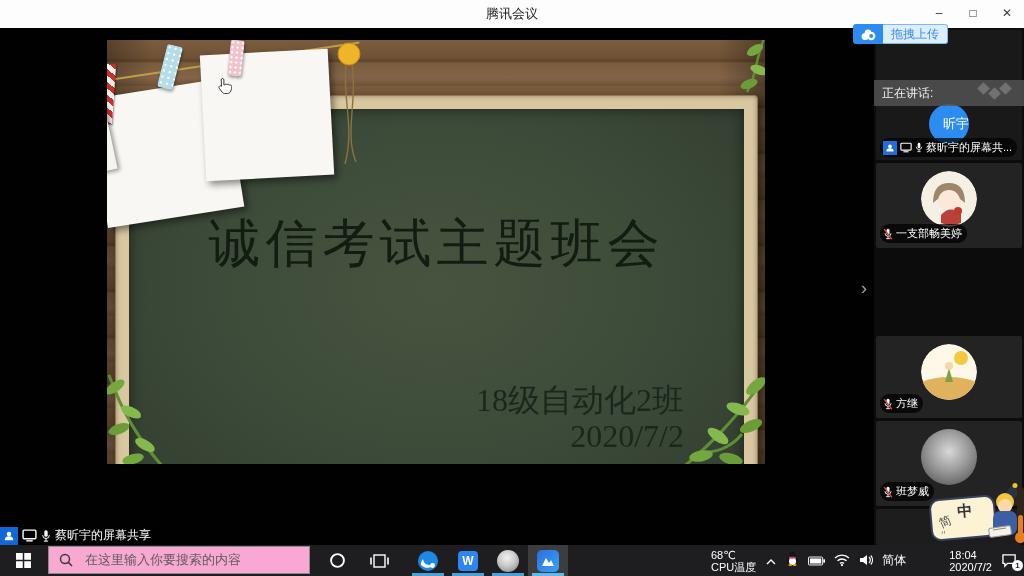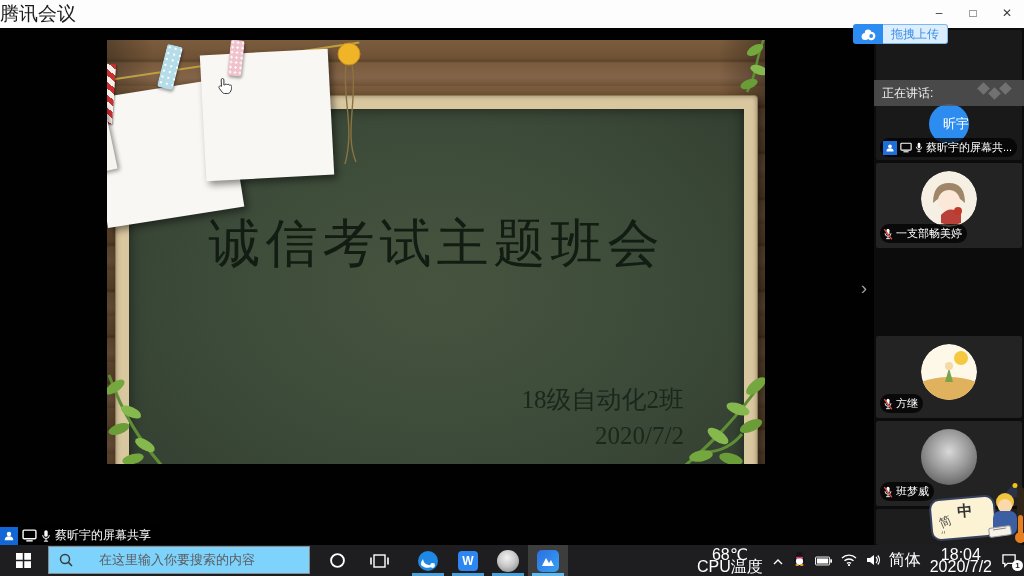--- a/index.html
+++ b/index.html
@@ -1,21 +1,21 @@
 <!DOCTYPE html>
 <html><head>
 <meta charset="utf-8">
 <style>
   html,body{margin:0;padding:0;background:#000;}
   .screen{position:relative;width:1024px;height:576px;background:#000;overflow:hidden;
     font-family:"Liberation Sans","DejaVu Sans",sans-serif;-webkit-font-smoothing:antialiased;}
 
   
   .titlebar{position:absolute;top:0;left:0;width:1024px;height:28px;background:#fdfdfd;border-bottom:1px solid #e3e3e3;}
-  .tb-title{position:absolute;left:0;right:0;top:0;height:28px;line-height:28px;font-size:19px;color:#1b1b1b;}
+  .tb-title{position:absolute;left:0;right:0;top:0;height:28px;line-height:28px;text-align:center;font-size:13px;color:#1b1b1b;}
   .tb-controls{position:absolute;right:0;top:0;height:28px;display:flex;}
   .tb-btn{width:34px;height:28px;line-height:26px;text-align:center;font-size:12px;color:#3c3c3c;cursor:default;}
 
   
   .upload{position:absolute;left:853px;top:24px;height:20px;display:flex;z-index:9;align-items:center;}
   .upload-ic{width:30px;height:20px;background:#2d8cf0;border-radius:3px 0 0 3px;display:flex;align-items:center;justify-content:center;}
   .upload-label{height:18px;line-height:18px;background:#dcedfd;border:1px solid #7db8ef;border-left:none;color:#3a8ee6;
     font-size:12px;padding:0 8px;border-radius:0 3px 3px 0;}
 
   
@@ -27,21 +27,21 @@
 
   
   .board-frame{position:absolute;left:8px;top:55px;width:641px;height:424px;background:#d9c79f;
     border:1px solid #8f7a52;border-radius:4px;box-shadow:3px 4px 10px rgba(0,0,0,.55), inset 0 0 5px rgba(0,0,0,.35);}
   .board{position:absolute;left:13px;top:13px;right:13px;bottom:13px;
     background:radial-gradient(ellipse at 50% 45%, #46543f 0%, #3c4a39 55%, #323e30 100%);
     box-shadow:inset 0 0 14px rgba(0,0,0,.5);}
   .board-title{position:absolute;top:100px;left:0;width:100%;text-align:center;
     font-family:"Liberation Serif","DejaVu Serif",serif;font-size:52px;letter-spacing:5px;color:#121c12;}
   .board-sub{position:absolute;top:273px;right:60px;text-align:right;
-    font-family:"Liberation Serif","DejaVu Serif",serif;font-size:25px;line-height:36px;color:#1a271c;}
+    font-family:"Liberation Serif","DejaVu Serif",serif;font-size:32px;line-height:36px;color:#1a271c;}
 
   
   .chalk{position:absolute;height:13px;border-radius:2px;}
   .chalk.blue{left:48px;top:447px;width:115px;background:linear-gradient(180deg,#8dccf2,#2f8fd6);box-shadow:0 2px 2px rgba(0,0,0,.4);}
   .chalk.white{left:173px;top:445px;width:68px;background:linear-gradient(180deg,#fafafa,#cfcfcf);box-shadow:0 2px 2px rgba(0,0,0,.4);}
 
   
   .paper{position:absolute;background:#f8f7f3;box-shadow:3px 4px 7px rgba(0,0,0,.45);}
   .paper.p1{left:-10px;top:48px;width:138px;height:130px;transform:rotate(-9deg);}
   .paper.p2{left:96px;top:12px;width:128px;height:126px;transform:rotate(-3deg);}
@@ -108,38 +108,38 @@
   .w-dot{position:absolute;left:8px;bottom:3px;font-size:8px;color:#555;}
   .w-boy{position:absolute;left:56px;top:0px;}
   .w-slider{position:absolute;right:0px;top:4px;width:7px;height:54px;background:#2e2418;border-radius:4px;}
   .w-slider::before{content:"";position:absolute;left:1px;bottom:4px;width:5px;height:22px;background:#e67e22;border-radius:3px;}
   .w-slider::after{content:"";position:absolute;left:-2px;bottom:-2px;width:11px;height:11px;background:#e67e22;border-radius:50%;}
 
   
   .taskbar{position:absolute;left:0;top:545px;width:1024px;height:31px;background:#1e1e20;}
   .tb-item{position:absolute;top:0;height:31px;display:flex;align-items:center;justify-content:center;}
   .start{left:0;width:46px;}
-  .searchbox{position:absolute;left:48px;top:1px;width:262px;height:28px;background:#7dd3fc;border:1px solid #8a8a8a;
-    box-sizing:border-box;display:flex;align-items:center;gap:26px;padding:0 10px;}
+  .searchbox{position:absolute;left:48px;top:1px;width:262px;height:28px;background:#f9a8d4;border:1px solid #8a8a8a;
+    box-sizing:border-box;display:flex;align-items:center;gap:12px;padding:0 10px;}
   .searchbox span{font-size:13px;color:#5c5c5c;white-space:nowrap;}
   .cortana{left:316px;width:42px;}
   .taskview{left:358px;width:42px;}
   .apps{position:absolute;left:408px;top:0;height:31px;display:flex;}
   .app{width:40px;height:31px;position:relative;display:flex;align-items:center;justify-content:center;}
   .app.active{background:#3d3d3d;}
   .app .under{position:absolute;bottom:0;left:4px;right:4px;height:3px;background:#4a9fd8;}
   .app.active .under{background:#5fb9ef;}
   .wps-ic{width:20px;height:20px;background:#2e86f2;border-radius:4px;color:#fff;font-size:12px;font-weight:bold;
     display:flex;align-items:center;justify-content:center;}
   .meet-ic{width:22px;height:22px;border-radius:5px;background:linear-gradient(135deg,#2b6fe0,#39a1f5);
     display:flex;align-items:center;justify-content:center;}
   .avapp{width:22px;height:22px;border-radius:50%;background:radial-gradient(circle at 45% 35%, #f2f2f2 0%, #c9c9c9 45%, #7d7d7d 100%);}
   .tray{position:absolute;right:0;top:0;height:31px;display:flex;align-items:center;gap:9px;padding-right:6px;}
-  .tray .txt2{color:#fff;font-size:16px;line-height:12px;text-align:center;white-space:nowrap;}
-  .tray .ime{color:#fff;font-size:16px;}
+  .tray .txt2{color:#fff;font-size:11px;line-height:12px;text-align:left;white-space:nowrap;margin-left:34px;}
+  .tray .ime{color:#fff;font-size:12px;}
   .notif{position:relative;display:flex;align-items:center;}
   .notif .nbadge{position:absolute;right:-5px;bottom:-3px;width:11px;height:11px;background:#fff;border-radius:50%;
     color:#1e1e20;font-size:8px;font-weight:bold;display:flex;align-items:center;justify-content:center;}
 </style>
 </head>
 <body>
 
 <div class="screen">
 
   <div class="titlebar">

